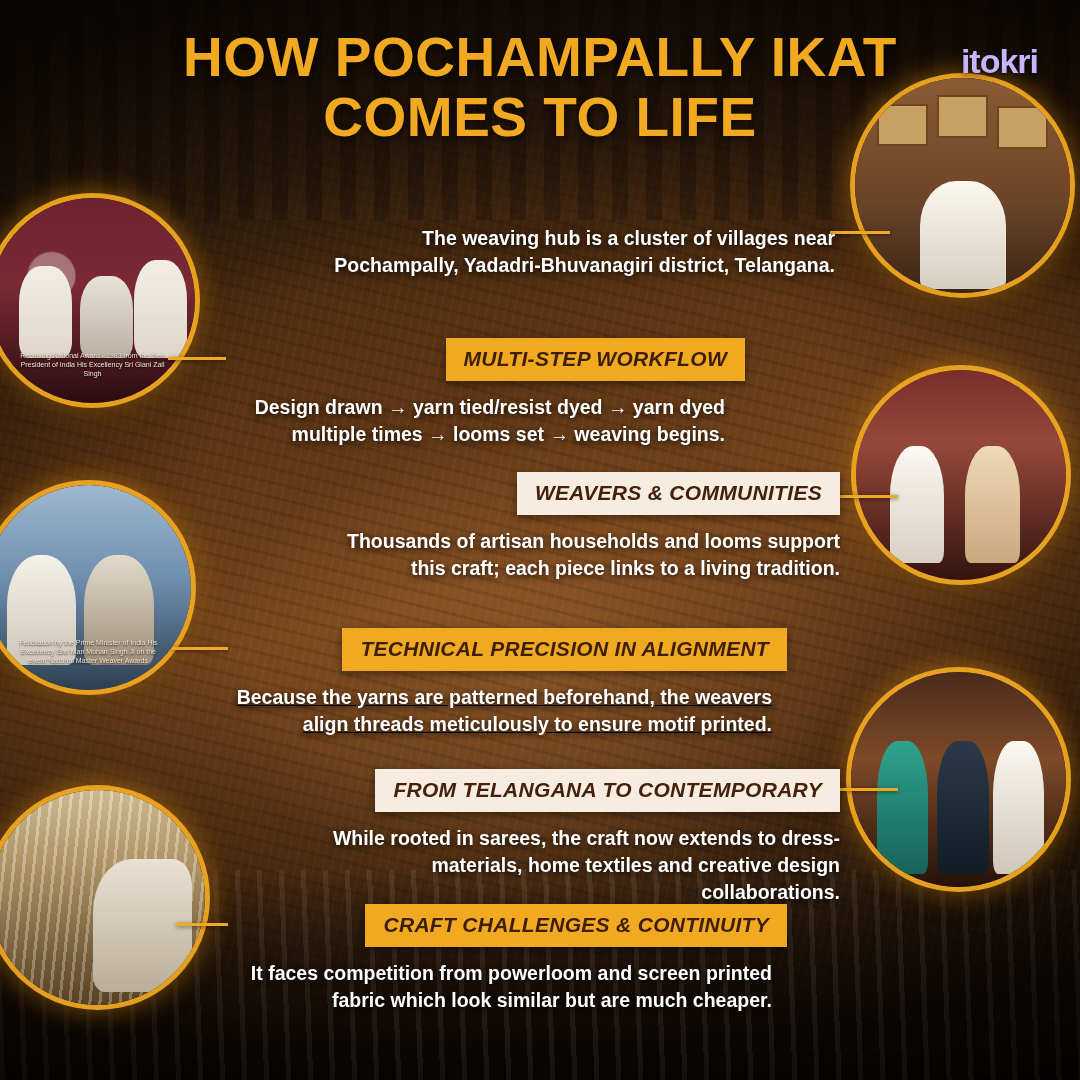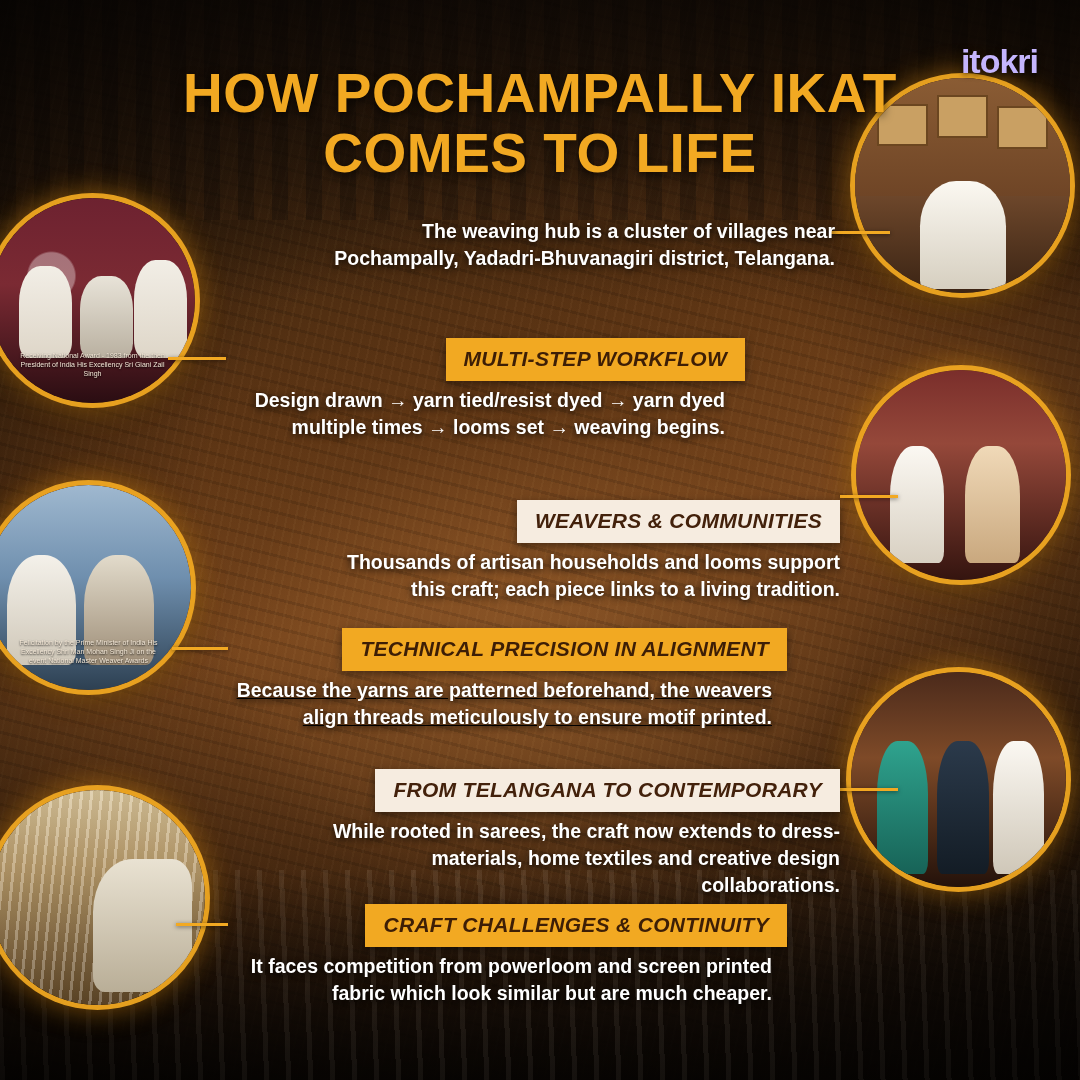--- a/index.html
+++ b/index.html
@@ -69,21 +69,20 @@
     z-index: 8;
   }
   .title {
     color: #f2a922;
     font-size: 55px;
     line-height: 1.09;
     font-weight: bold;
     letter-spacing: 0.5px;
     text-shadow: 0 3px 10px rgba(0,0,0,0.65);
     padding: 0 150px;
-    margin-top: 36px;
   }
   .brand {
     position: absolute;
     top: 42px;
     right: 42px;
     z-index: 9;
     color: #c4b5fd;
     font-size: 34px;
     font-weight: bold;
     letter-spacing: -1px;
@@ -102,21 +101,21 @@
     font-weight: bold;
     font-style: italic;
     letter-spacing: 0.3px;
     color: #3a1c08;
     box-shadow: 0 3px 9px rgba(0,0,0,0.45);
     white-space: nowrap;
   }
   .label.cream { background: #f6ece0; color: #43210b; }
   .label.amber { background: #f2a922; color: #3d1e06; }
   .body {
-    margin-top: 6px;
+    margin-top: 13px;
     color: #ffffff;
     font-size: 19.5px;
     font-weight: bold;
     line-height: 1.38;
     text-shadow: 0 2px 7px rgba(0,0,0,0.85);
     max-width: 520px;
   }
   .align-right { text-align: right; }
   .align-left { text-align: right; }
 
@@ -294,21 +293,21 @@
     <div class="body align-right" style="max-width:535px; margin-left:auto;">The weaving hub is a cluster of villages near Pochampally, Yadadri-Bhuvanagiri district, Telangana.</div>
   </div>
 
   <div class="connector" style="left:168px; top:357px; width:58px;"></div>
   <div class="row align-left" style="left:225px; top:338px; width:520px;">
     <div class="label amber">MULTI-STEP WORKFLOW</div>
     <div class="body" style="max-width:500px;">Design drawn → yarn tied/resist dyed → yarn dyed multiple times → looms set → weaving begins.</div>
   </div>
 
   <div class="connector" style="left:840px; top:495px; width:58px;"></div>
-  <div class="row align-right" style="left:310px; top:500px; width:530px;">
+  <div class="row align-right" style="left:310px; top:472px; width:530px;">
     <div class="label cream">WEAVERS &amp; COMMUNITIES</div>
     <div class="body align-right" style="max-width:530px; margin-left:auto;">Thousands of artisan households and looms support this craft; each piece links to a living tradition.</div>
   </div>
 
   <div class="connector" style="left:172px; top:647px; width:56px;"></div>
   <div class="row align-left" style="left:227px; top:628px; width:560px;text-decoration:underline;">
     <div class="label amber">TECHNICAL PRECISION IN ALIGNMENT</div>
     <div class="body" style="max-width:545px;">Because the yarns are patterned beforehand, the weavers align threads meticulously to ensure motif printed.</div>
   </div>
 

